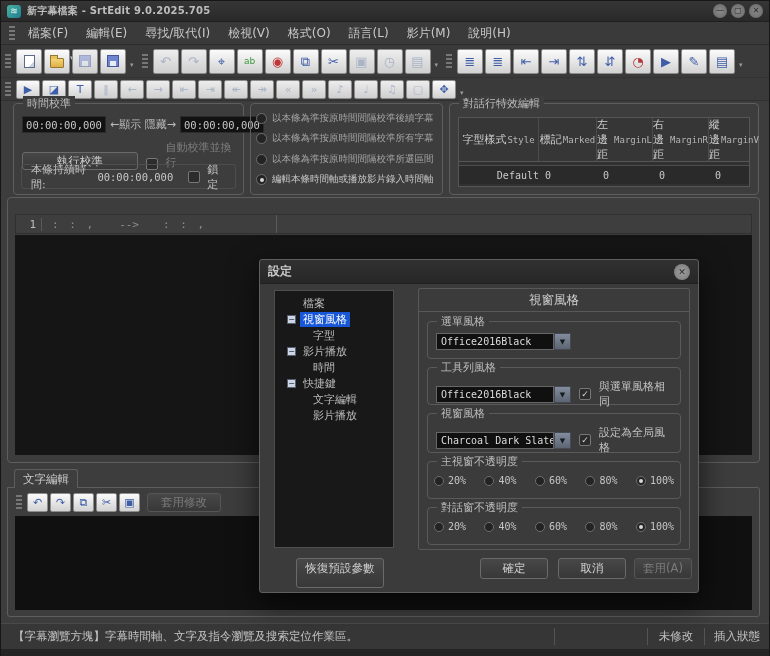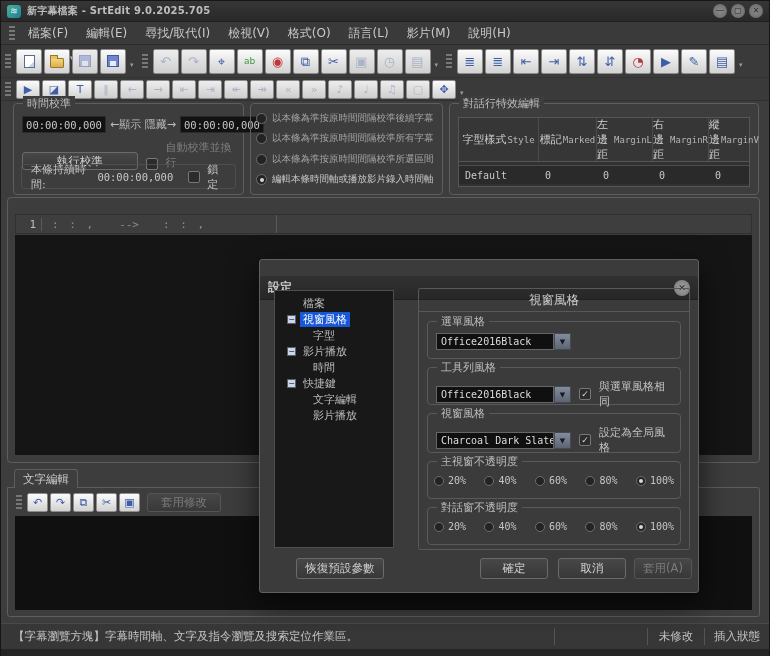--- a/index.html
+++ b/index.html
@@ -146,21 +146,21 @@
   .sb-cell { color:#c4c4c4; font-size:11.5px; line-height:25px; text-align:center; }
   .sb-spacer { width:92px; }
   .sb-mod { width:56px; }
   .sb-ins { width:64px; }
   .bottom-strip { position:absolute; left:0; right:0; top:648px; height:7px; background:#242424; }
 
   
   .dialog { position:absolute; left:258px; top:258px; width:440px; height:334px;
     background:#3b3b3b; border:1px solid #5f5f5f; border-radius:3px;
     box-shadow:0 10px 30px rgba(0,0,0,.65); z-index:10; }
-  .dlg-titlebar { position:absolute; left:0; top:16px; right:0; height:24px;
+  .dlg-titlebar { position:absolute; left:0; top:0; right:0; height:24px;
     background:linear-gradient(#313131,#272727); border-bottom:1px solid #1f1f1f;
     border-radius:3px 3px 0 0; display:flex; align-items:center; padding:0 8px; }
   .dlg-title { color:#cacaca; font-size:12px; font-weight:bold; }
   .dlg-close { margin-left:auto; width:16px; height:16px; border-radius:50%;
     background:radial-gradient(#a0a0a0,#777); color:#2b2b2b; font-size:9px;
     line-height:16px; text-align:center; }
 
   .tree { position:absolute; left:14px; top:30px; width:120px; height:258px;
     background:#181818; border:1px solid #4e4e4e; padding-top:4px; }
   .tree-row { display:flex; align-items:center; height:16px; padding-left:12px; }
@@ -186,21 +186,21 @@
     border:1px solid #454a55; color:#15181f; font-size:7px; text-align:center; line-height:16px; }
   #pg-menu { top:32px; height:38px; }
   #pg-toolbar { top:78px; height:38px; }
   #pg-window { top:124px; height:40px; }
   #pg-mainop { top:172px; height:38px; }
   #pg-dlgop { top:218px; height:38px; }
   .op-row { margin-top:13px; padding:0 6px; display:flex; justify-content:space-between; }
   .op-item { display:flex; align-items:center; gap:4px; }
   .op-lbl { color:#c6c6c6; font-size:10px; font-family:"DejaVu Sans Mono","Liberation Mono",monospace; }
 
-  .restore-btn { position:absolute; left:36px; top:298px; width:88px; height:21px; line-height:19px; }
+  .restore-btn { position:absolute; left:36px; top:298px; width:88px; height:30px; line-height:19px; }
   .ok-btn { position:absolute; left:220px; top:298px; width:68px; height:21px; line-height:19px; }
   .cancel-btn { position:absolute; left:298px; top:298px; width:68px; height:21px; line-height:19px; }
   .apply-dlg-btn { position:absolute; left:374px; top:298px; width:58px; height:21px; line-height:19px; }
 </style>
 </head>
 <body>
 
 <div class="win">
 
   <div class="titlebar">
@@ -422,21 +422,21 @@
           <div class="fx-hcell" style="flex: 0 0 56px;">
             <div class="fx-zh">右邊距</div>
             <div class="fx-en">MarginR</div>
           </div>
           <div class="fx-hcell" style="flex: 1 1 0%;">
             <div class="fx-zh">縱邊距</div>
             <div class="fx-en">MarginV</div>
           </div>
         </div>
       <div class="fx-datarow" id="fx-row">
-          <div class="fx-dcell" style="flex: 0 0 80px;">Default</div>
+          <div class="fx-dcell" style="flex: 0 0 80px; text-align: right;">Default</div>
           <div class="fx-dcell" style="flex: 0 0 58px;">0</div>
           <div class="fx-dcell" style="flex: 0 0 56px;">0</div>
           <div class="fx-dcell" style="flex: 0 0 56px;">0</div>
           <div class="fx-dcell" style="flex: 1 1 0%;">0</div>
         </div>
     </div>
   </div>
 
   <div class="groupbox" id="gb-browser">
     <div class="sub-row mono">

